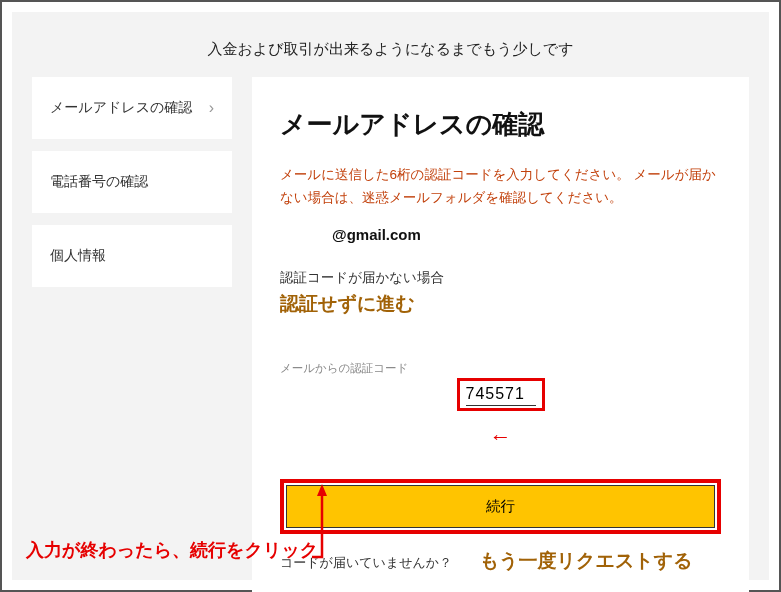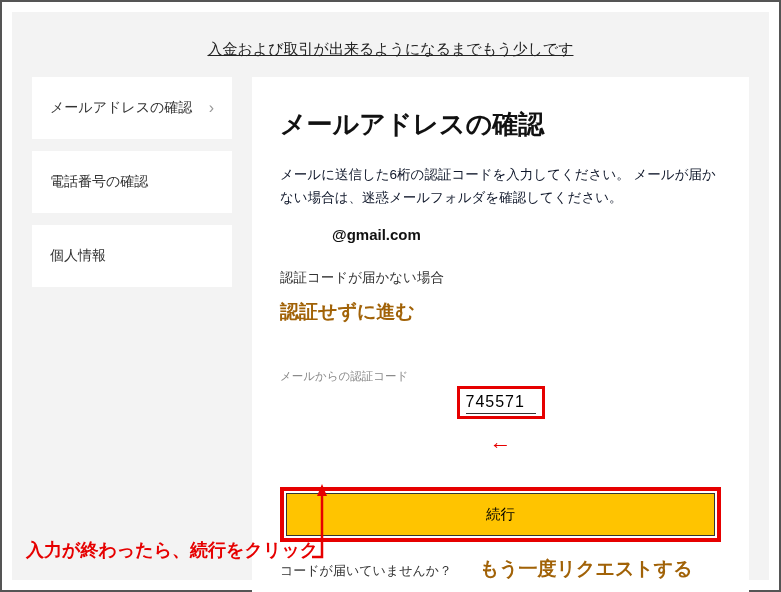--- a/index.html
+++ b/index.html
@@ -1,29 +1,29 @@
 <!DOCTYPE html>
 <html><head>
   <meta charset="utf-8">
   <style>
     * { box-sizing: border-box; margin: 0; padding: 0; }
     body { font-family: -apple-system, "Hiragino Sans", "Yu Gothic", Meiryo, sans-serif; background: #fff; }
     .outer { width: 781px; height: 592px; border: 2px solid #555; position: relative; background: #fff; }
     .ws { position: absolute; left: 10px; top: 10px; right: 10px; bottom: 10px; background: #f3f3f3; }
-    .top-banner { text-align: center; padding: 28px 0 18px; font-size: 15px; color: #222; text-decoration: underline; }
+    .top-banner { text-align: center; padding: 28px 0 18px; font-size: 15px; color: #222; }
     .cols { display: flex; padding: 0 20px; gap: 20px; align-items: flex-start; }
     .side { width: 200px; display: flex; flex-direction: column; gap: 12px; }
     .side-item { background: #fff; padding: 22px 18px; font-size: 14px; color: #333; display: flex; align-items: center; justify-content: space-between; cursor: pointer; }
     .side-item.active { font-weight: 500; }
     .chev { color: #999; font-size: 16px; }
     .main { flex: 1; background: #fff; padding: 30px 28px 28px; position: relative; }
     .mtitle { font-size: 26px; font-weight: 700; color: #111; margin-bottom: 22px; }
-    .mdesc { font-size: 13.5px; color: #0f172a; line-height: 1.7; margin-bottom: 16px; }
+    .mdesc { font-size: 13.5px; color: #c2410c; line-height: 1.7; margin-bottom: 16px; }
     .email { font-size: 15px; font-weight: 700; color: #111; padding-left: 52px; margin-bottom: 26px; }
-    .nocode-lbl { font-size: 13.5px; color: #333; margin-bottom: 12px; }
+    .nocode-lbl { font-size: 13.5px; color: #333; margin-bottom: 4px; }
     .link { color: #a16207; font-size: 19px; text-decoration: none; cursor: pointer; display: inline-block; font-weight: bold; }
     .field-wrap { margin-top: 44px; }
     .field-lbl { font-size: 11.5px; color: #888; margin-bottom: 2px; }
     .field-row { display: flex; align-items: center; gap: 10px; flex-direction: column; }
     .code-box { border: 3px solid #e60000; padding: 2px 6px; display: inline-block; }
     .code-input { border: none; border-bottom: 1px solid #333; font-size: 16px; width: 70px; padding: 2px 0; outline: none; letter-spacing: 1px; }
     .arrow-l { color: #e60000; font-size: 22px; font-weight: 700; }
     .annot1 { color: #e60000; font-size: 17px; font-weight: 700; }
     .btn-wrap { margin-top: 32px; border: 4px solid #e60000; padding: 2px; }
     .continue-btn { width: 100%; background: #ffc400; border: 1px solid #333; padding: 11px 0; font-size: 14.5px; font-weight: 500; cursor: pointer; text-align: center; }

